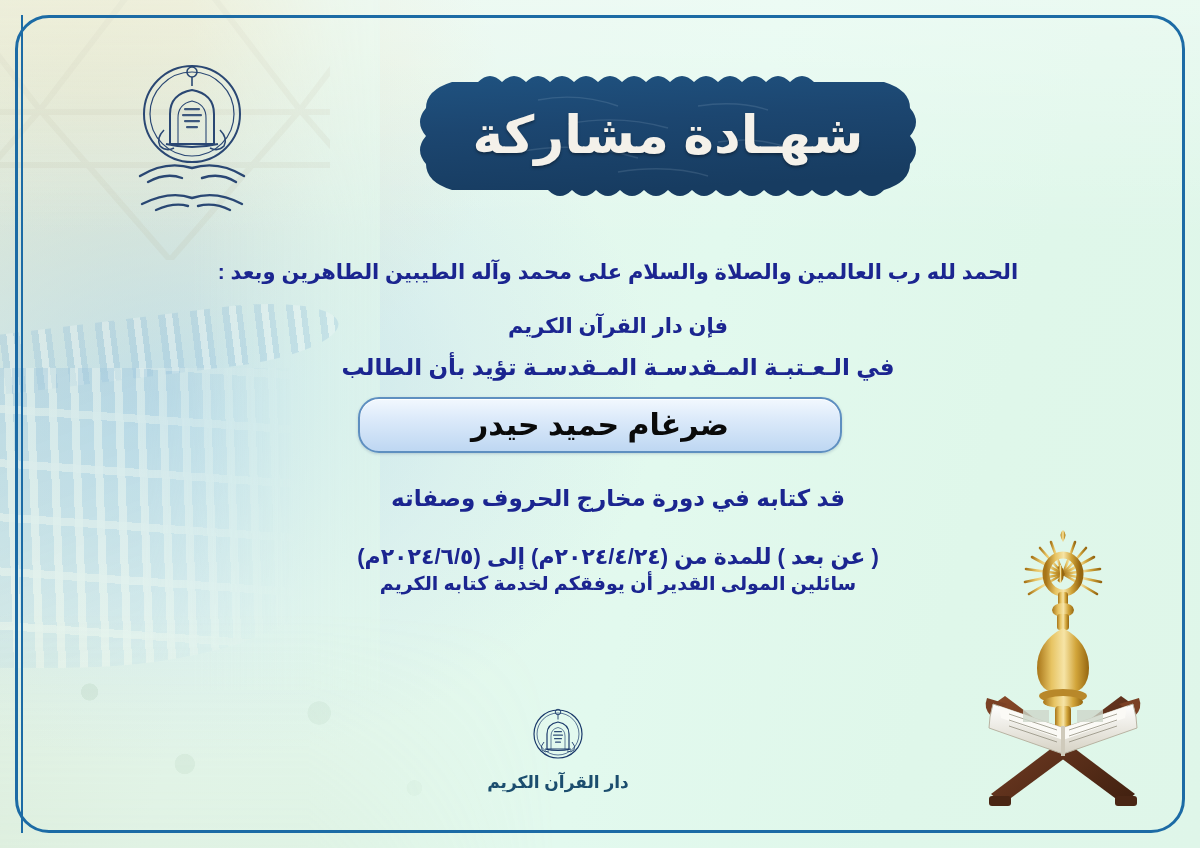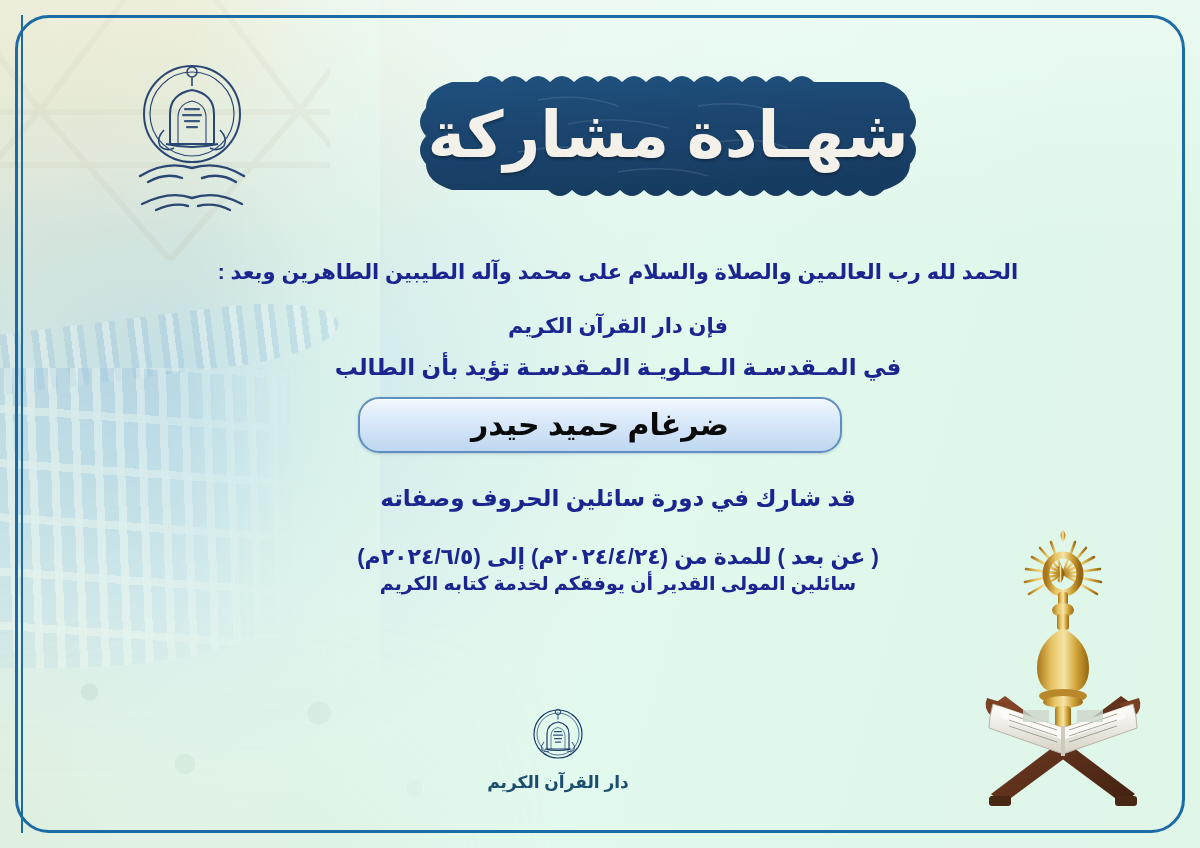--- a/index.html
+++ b/index.html
@@ -159,21 +159,21 @@
     width: 100%;
     height: 100%;
   }
   .title-text {
     position: absolute;
     inset: 0;
     display: flex;
     align-items: center;
     justify-content: center;
     color: #f4f1ea;
-    font-size: 64px;
+    font-size: 52px;
     font-weight: bold;
     letter-spacing: 2px;
     text-shadow: 0 2px 3px rgba(0,0,0,0.35);
     padding-bottom: 6px;
     box-sizing: border-box;
   }
 
   
   .body-block {
     position: absolute;
@@ -362,27 +362,27 @@
         <path d="M280,34 q40,-6 70,4"></path>
         <path d="M300,70 q40,-6 70,6"></path>
       </g>
     </svg>
     <div class="title-text">شهـادة مشاركة</div>
   </div>
 
   <div class="body-block">
     <div class="line line-1">الحمد لله رب العالمين والصلاة والسلام على محمد وآله الطيبين الطاهرين وبعد :</div>
     <div class="line line-2">فإن دار القرآن الكريم</div>
-    <div class="line line-3">في المـقدسـة الـعـلويـة المـقدسـة تؤيد بأن الطالب</div>
+    <div class="line line-3">في الـعـتبـة المـقدسـة المـقدسـة تؤيد بأن الطالب</div>
 
     <div class="name-box">
       <span class="name-text">ضرغام حميد حيدر</span>
     </div>
 
-    <div class="line line-4">قد شارك في دورة سائلين الحروف وصفاته</div>
+    <div class="line line-4">قد كتابه في دورة مخارج الحروف وصفاته</div>
     <div class="line line-5">( عن بعد ) للمدة من (٢٠٢٤/٤/٢٤م) إلى (٢٠٢٤/٦/٥م)</div>
     <div class="line line-6">سائلين المولى القدير أن يوفقكم لخدمة كتابه الكريم</div>
   </div>
 
   <div class="footer">
     <svg class="footer-emblem" viewBox="0 0 132 132">
       <g fill="none" stroke="#1b3a6b" stroke-width="2.4">
         <circle cx="66" cy="68" r="48"></circle>
         <circle cx="66" cy="68" r="42" stroke-width="1.4"></circle>
         <path d="M44,98 L44,68 Q44,48 66,44 Q88,48 88,68 L88,98 Z" stroke-width="2.4"></path>

